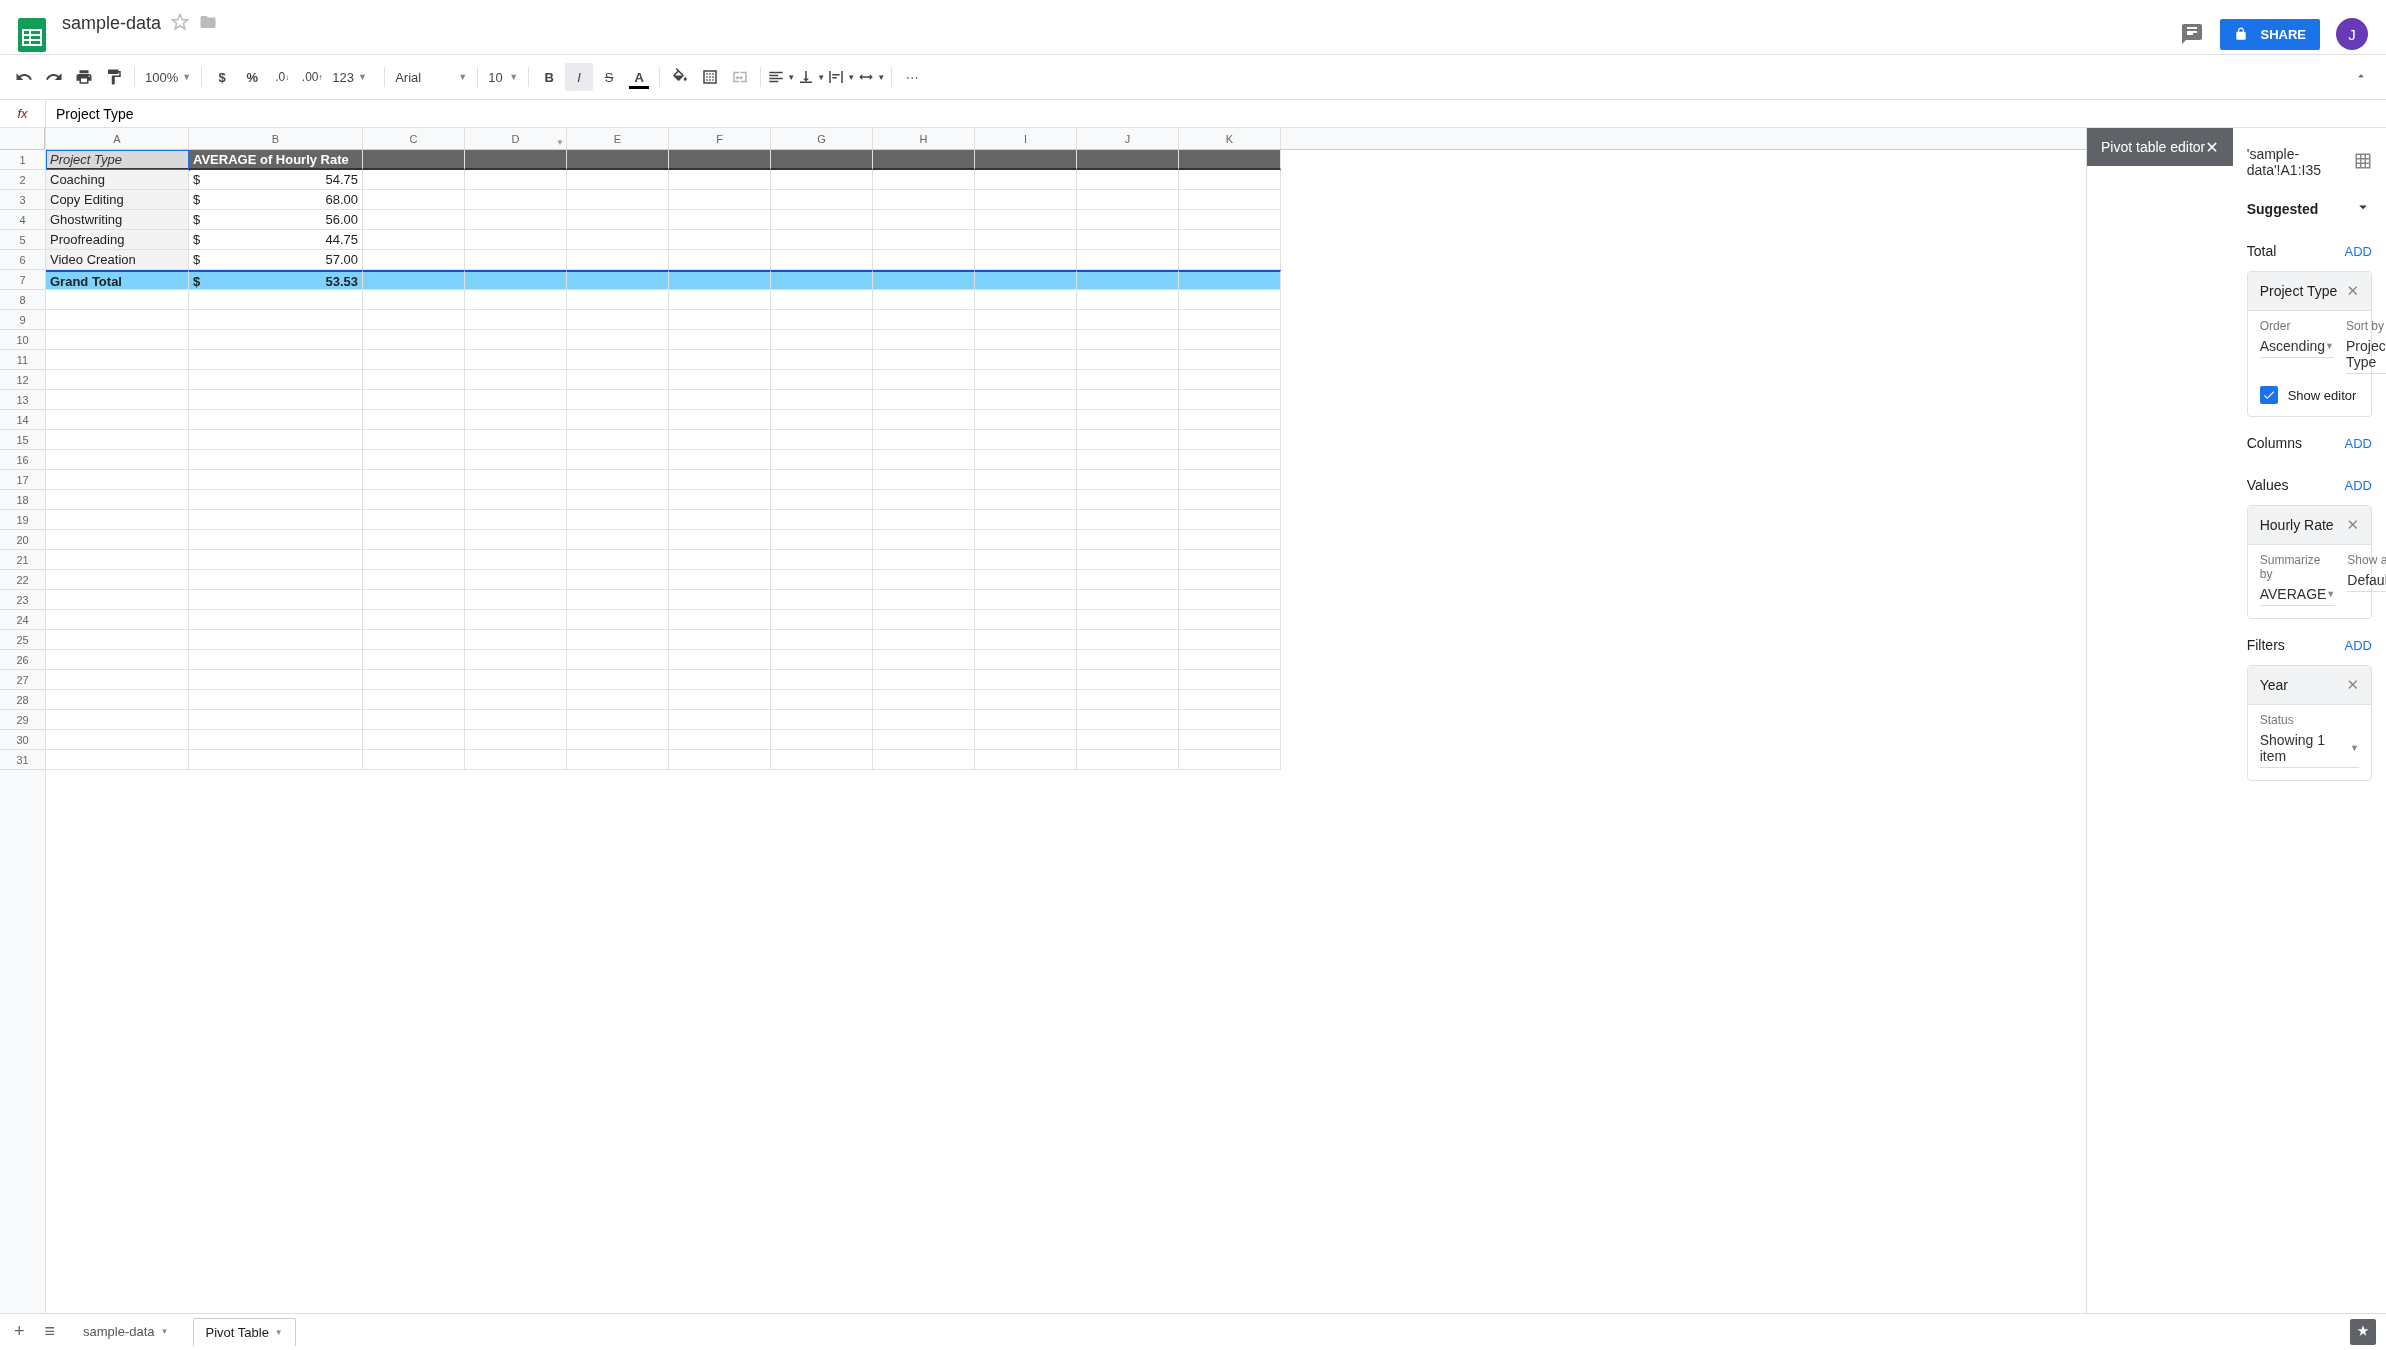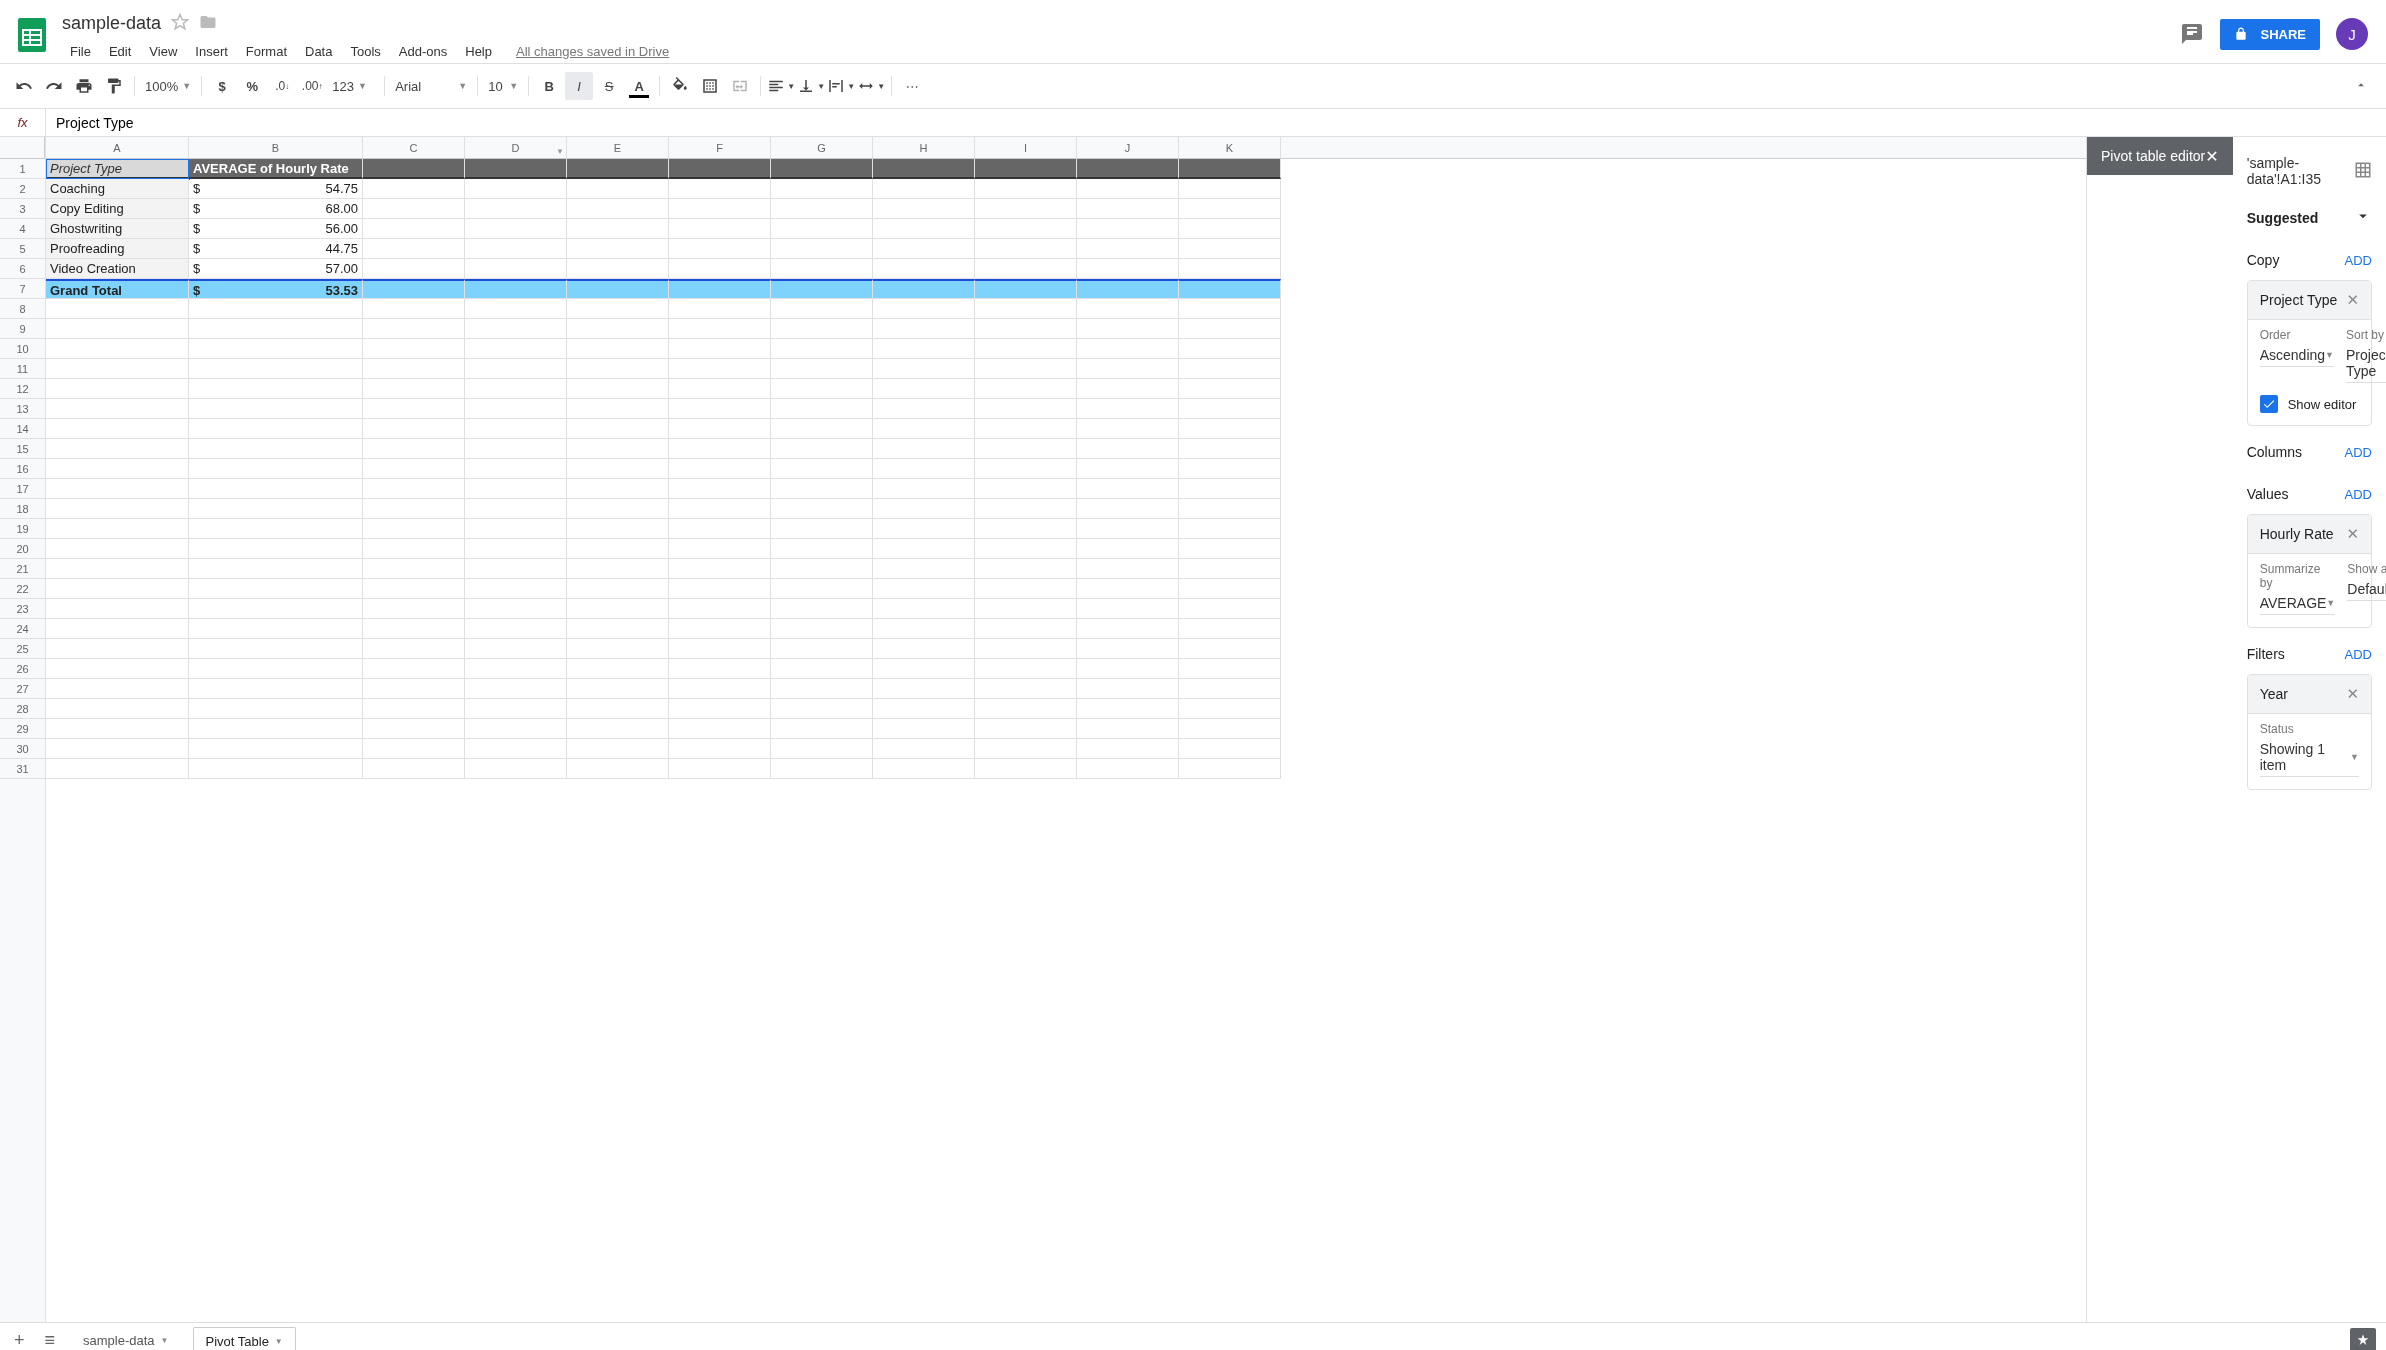--- a/index.html
+++ b/index.html
@@ -120,32 +120,20 @@
       <span class="star-icon">
         <svg width="18" height="18" viewBox="0 0 24 24" fill="none" stroke="#bbb" stroke-width="2">
             <polygon points="12,2 15,9 22,9 16.5,14 18.5,21 12,17 5.5,21 7.5,14 2,9 9,9"></polygon>
           </svg>
       </span>
       <span class="folder-icon">
         <svg width="18" height="18" viewBox="0 0 24 24" fill="#bbb">
             <path d="M10 4H4c-1.1 0-2 .9-2 2v12c0 1.1.9 2 2 2h16c1.1 0 2-.9 2-2V8c0-1.1-.9-2-2-2h-8l-2-2z"></path>
           </svg>
       </span>
-    </div>
-    <div class="menu-bar">
-      <span class="menu-item">File</span>
-      <span class="menu-item">Edit</span>
-      <span class="menu-item">View</span>
-      <span class="menu-item">Insert</span>
-      <span class="menu-item">Format</span>
-      <span class="menu-item">Data</span>
-      <span class="menu-item">Tools</span>
-      <span class="menu-item">Add-ons</span>
-      <span class="menu-item">Help</span>
-      <span class="save-status">All changes saved in Drive</span>
     </div>
   </div>
   <div class="header-right">
     <span class="comments-icon">
       <svg viewBox="0 0 24 24" fill="#777">
           <path d="M20 2H4c-1.1 0-2 .9-2 2v18l4-4h14c1.1 0 2-.9 2-2V4c0-1.1-.9-2-2-2zM7 9h10v2H7V9zm6 4H7v-2h6v2zm4-6H7V5h10v2z"></path>
         </svg>
     </span>
     <button class="share-btn">
       <svg width="14" height="14" viewBox="0 0 24 24" fill="#fff">
@@ -757,21 +745,21 @@
 
       <div class="pivot-suggest-h">
         <span>Suggested</span>
         <span><svg width="18" height="18" viewBox="0 0 24 24" fill="#333">
               <path d="M7 10l5 5 5-5z"></path>
             </svg></span>
       </div>
 
       <div class="pivot-section">
         <div class="pivot-section-h">
-          <span>Copy</span>
+          <span>Total</span>
           <span class="pivot-add">ADD</span>
         </div>
         <div class="pivot-card">
           <div class="pivot-card-h">
             <span>Project Type</span>
             <span class="pivot-card-x">✕</span>
           </div>
           <div class="pivot-card-body">
             <div class="pivot-field-row">
               <div class="pivot-field">

